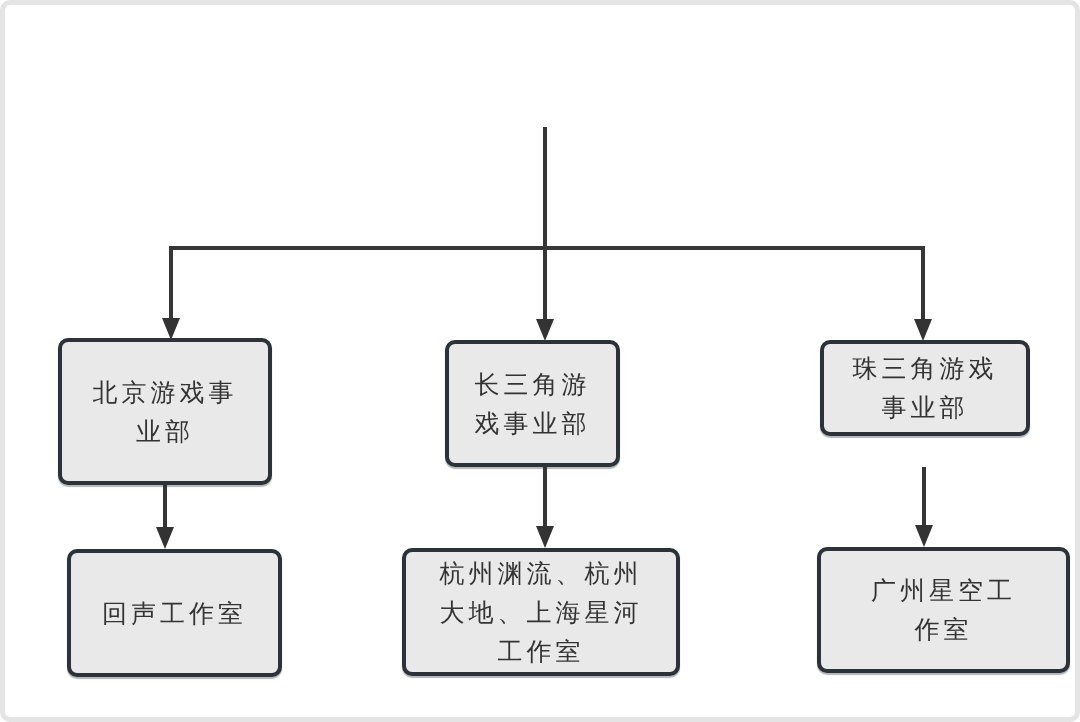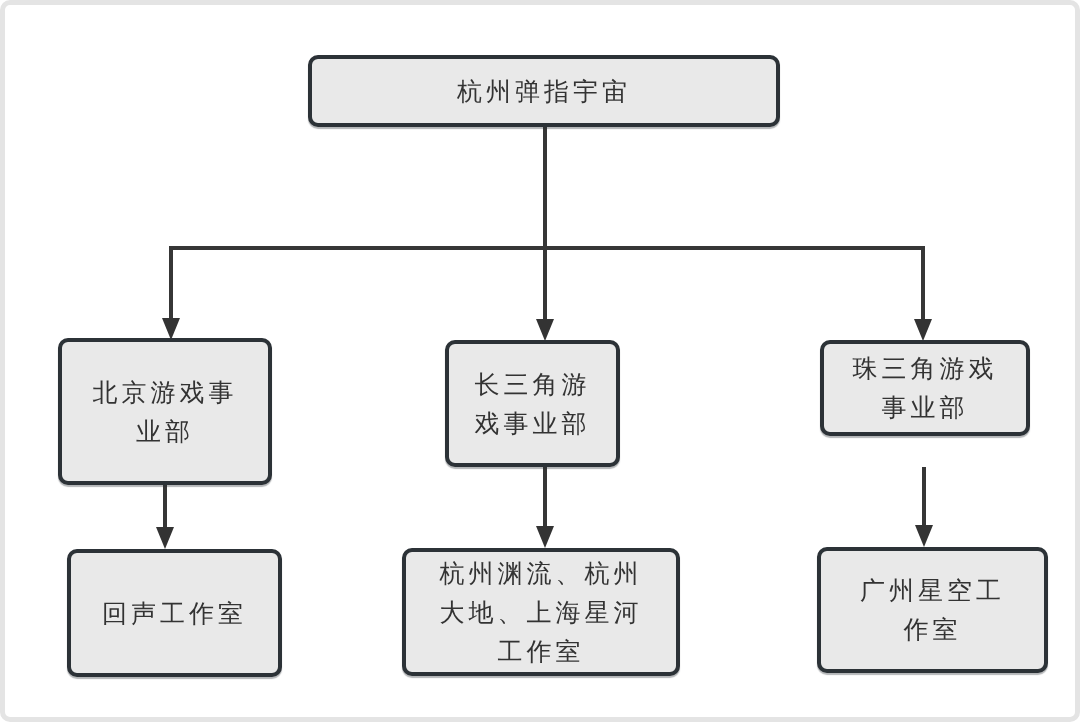--- a/index.html
+++ b/index.html
@@ -54,21 +54,21 @@
     letter-spacing: 4px;
     text-align: center;
     white-space: pre-line;
   }
   #node-root   { left: 303px; top:  50px; width: 472px; height:  72px; }
   #node-b1     { left:  53px; top: 333px; width: 214px; height: 147px; }
   #node-b2     { left: 440px; top: 335px; width: 175px; height: 127px; }
   #node-b3     { left: 815px; top: 335px; width: 210px; height: 96px; }
   #node-c1     { left:  62px; top: 544px; width: 215px; height: 128px; }
   #node-c2     { left: 387px; top: 543px; width: 278px; height: 128px; margin-left: 10px; }
-  #node-c3     { left: 812px; top: 542px; width: 231px; height: 126px; justify-content: center; }
+  #node-c3     { left: 812px; top: 542px; width: 253px; height: 126px; justify-content: center; }
 </style>
 </head>
 <body>
 
 <div class="canvas">
 
   <svg class="connectors" viewBox="0 0 1080 722" xmlns="http://www.w3.org/2000/svg">
 
     <path d="M540 122 L540 243"></path>
 
@@ -82,23 +82,20 @@
     <polygon points="909,314 927,314 918,336"></polygon>
 
     <path d="M160 460 L160 524"></path>
     <polygon points="151,522 169,522 160,544"></polygon>
     <path d="M540 462 L540 523"></path>
     <polygon points="531,521 549,521 540,543"></polygon>
     <path d="M919 462 L919 522"></path>
     <polygon points="910,520 928,520 919,542"></polygon>
   </svg>
 
-  <div class="node" id="node-root">
-    <span class="node-label">杭州弹指宇宙</span>
-  </div>
 
   <div class="node" id="node-b1">
     <span class="node-label">北京游戏事
 业部</span>
   </div>
 
   <div class="node" id="node-b2">
     <span class="node-label">长三角游
 戏事业部</span>
   </div>

